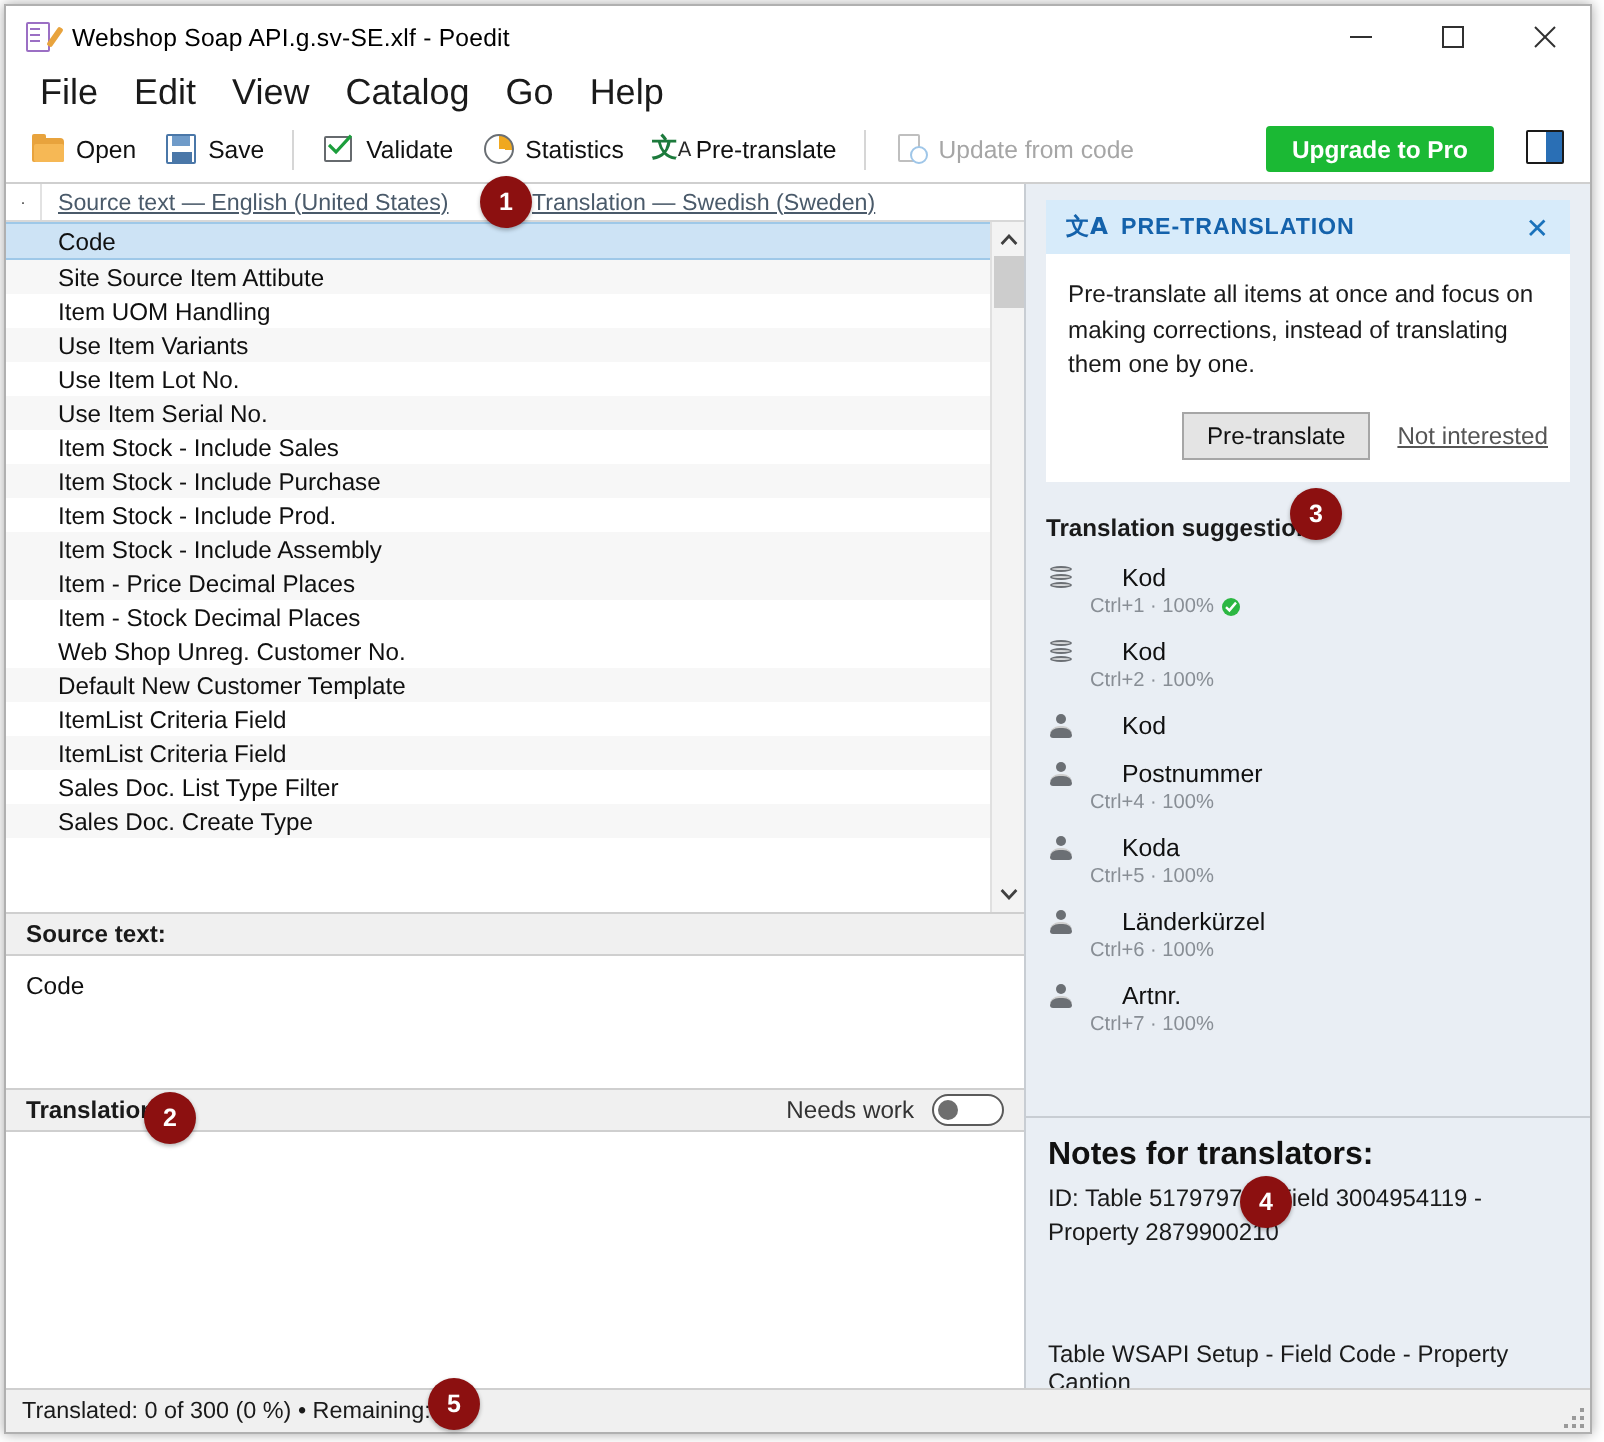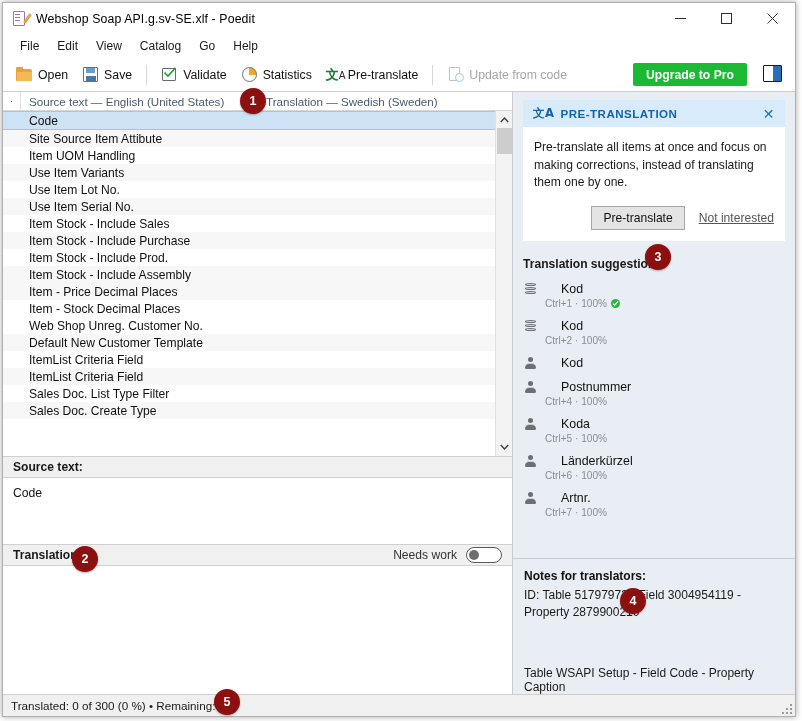--- a/index.html
+++ b/index.html
@@ -52,21 +52,21 @@
   }
   .wc svg { display: block; }
   
   .menubar {
     height: 24px; flex: 0 0 24px;
     display: flex; align-items: center;
     padding-left: 8px;
     background: #ffffff;
   }
   .menu-item {
-    font-size: 12px; color: #1a1a1a;
+    font-size: 18px; color: #1a1a1a;
     padding: 3px 9px; border-radius: 2px;
     white-space: nowrap;
   }
   
   .toolbar {
     height: 33px; flex: 0 0 33px;
     display: flex; align-items: center;
     padding-left: 6px; background: #ffffff;
     position: relative;
   }
@@ -169,21 +169,21 @@
     font-size: 11.6px; color: #4a5a6a;
   }
   .lh-gutter {
     width: 18px; flex: 0 0 18px; height: 100%;
     border-right: 1px solid #e2e2e2;
     display: flex; align-items: center; justify-content: center;
     color: #555; font-size: 9px;
   }
   .lh-col {
     padding-left: 8px; height: 100%; display: flex; align-items: center;
-    white-space: nowrap; overflow: hidden;
+    white-space: nowrap; overflow: hidden; text-decoration: underline;
   }
   .lh-col.src { width: 237px; flex: 0 0 237px; border-right: 1px solid #e2e2e2; }
   .lh-col.trg { flex: 1 1 auto; }
   
   .list-wrap { flex: 1 1 auto; display: flex; min-height: 0; }
   .list {
     flex: 1 1 auto; overflow: hidden; position: relative;
     background: #ffffff;
   }
   .row {
@@ -306,21 +306,21 @@
   }
   .check-ok {
     width: 9px; height: 9px; border-radius: 50%; background: #2cb742;
     display: inline-flex; align-items: center; justify-content: center;
   }
   .notes {
     flex: 0 0 auto; border-top: 1px solid #c8cdd3;
     padding: 10px 11px 10px 11px; background: #e9eef4;
     height: 136px;
   }
-  .notes-title { font-size: 12px; font-weight: 700; color: #111; margin-bottom: 4px; }
+  .notes-title { font-size: 16px; font-weight: 700; color: #111; margin-bottom: 4px; }
   .notes-id { font-size: 12px; color: #1a1a1a; line-height: 1.4; }
   .notes-tail { font-size: 12px; color: #1a1a1a; margin-top: 45px; }
   
   .statusbar {
     height: 22px; flex: 0 0 22px;
     background: #f0f0f0; border-top: 1px solid #cfcfcf;
     display: flex; align-items: center; padding: 0 8px;
     font-size: 11.7px; color: #1a1a1a; position: relative;
   }
   .grip { position: absolute; right: 3px; bottom: 2px; width: 11px; height: 11px; }

